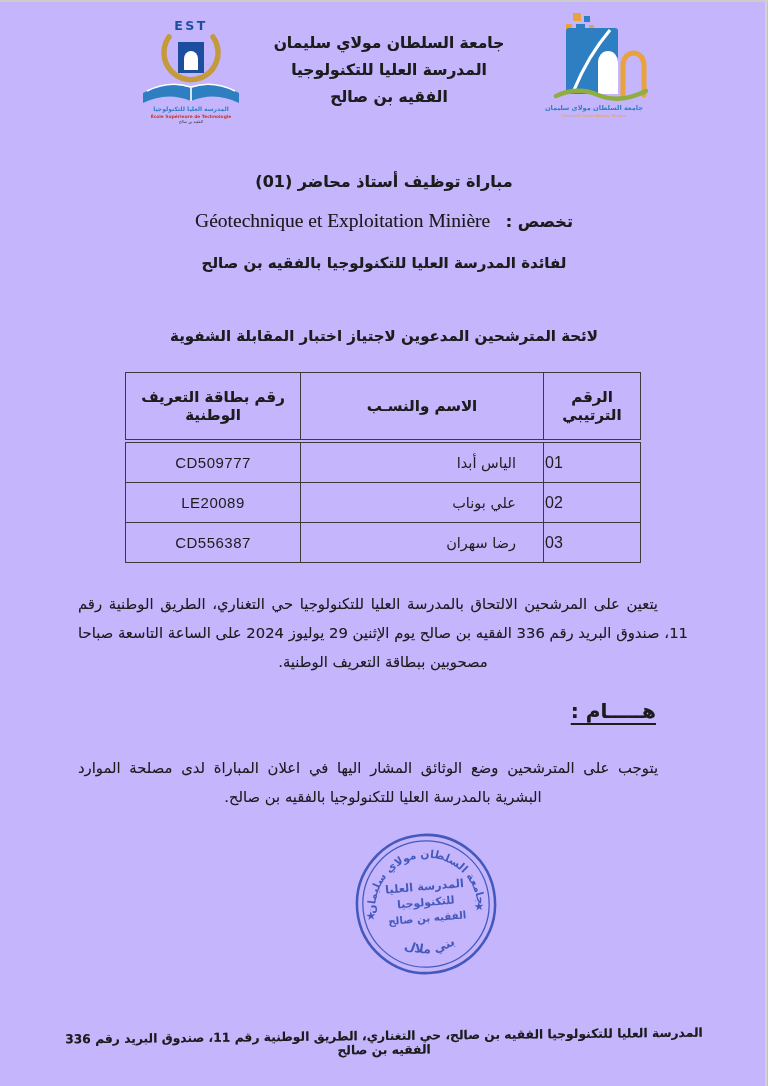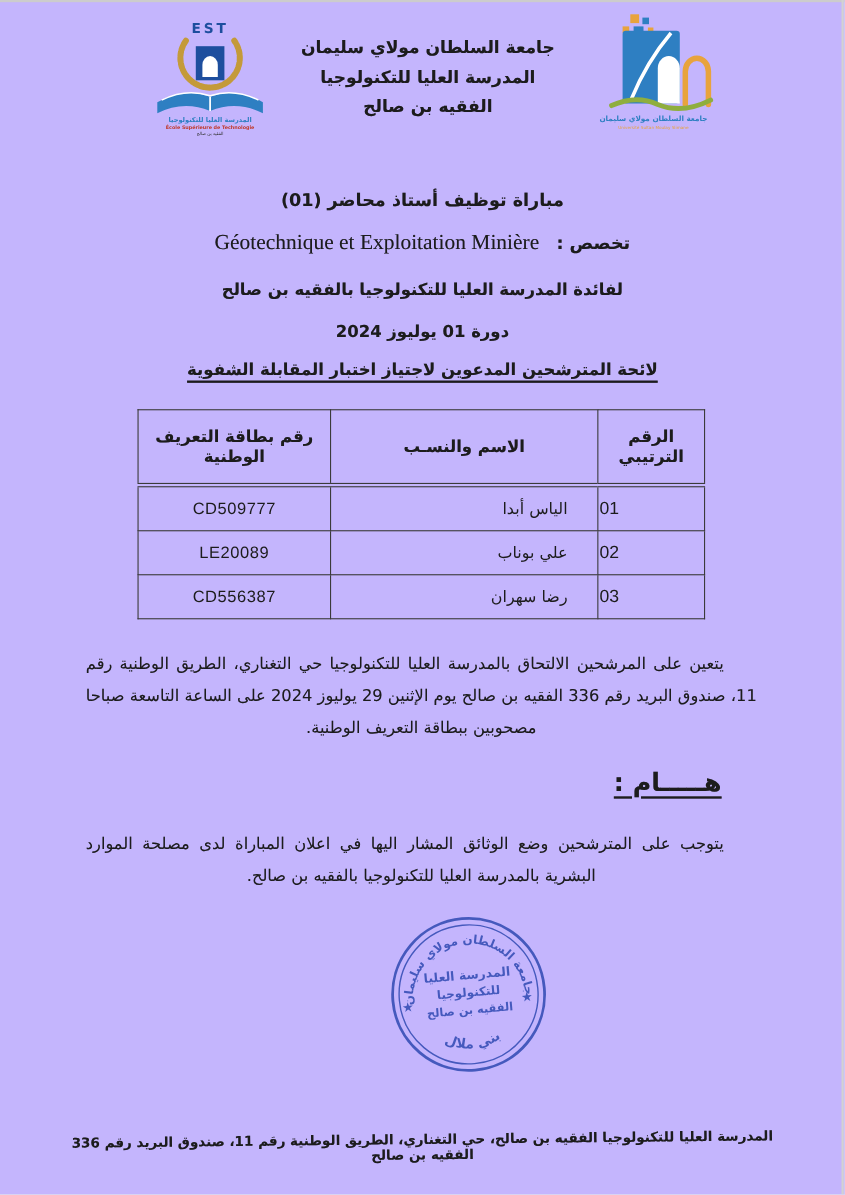--- a/index.html
+++ b/index.html
@@ -22,42 +22,42 @@
 
   
   .tline{position:absolute;left:0;right:0;text-align:center;direction:rtl;
          font-weight:bold;text-shadow:0 0 .5px rgba(0,0,0,.35);}
   .t1{top:172px;font-size:16px;}
   .t2{top:210px;font-size:16px;}
   .t2 .fr{font-family:Liberation Serif, serif;font-size:19.5px;font-weight:normal;
           margin-right:10px;display:inline-block;direction:ltr;}
   .t3{top:254px;font-size:15px;}
   .t4{top:292px;font-size:15px;}
-  .t5{top:327px;font-size:15px;text-decoration:underline;text-underline-offset:5px;
+  .t5{top:327px;font-size:15px;text-underline-offset:5px;
       text-decoration-thickness:1.5px;}
 
   
   table.cand{position:absolute;left:125px;top:372px;width:515px;border-collapse:collapse;
              direction:rtl;table-layout:fixed;}
   table.cand th,table.cand td{border:1.6px solid #3b3b3b;overflow:hidden;}
   table.cand th{height:64px;font-size:15px;font-weight:bold;text-align:center;
                 vertical-align:middle;border-bottom:4px double #3b3b3b;
                 text-shadow:0 0 .5px rgba(0,0,0,.35);}
   table.cand td{height:37px;vertical-align:middle;}
   td.c-rank{text-align:left;font-family:"Liberation Sans", sans-serif;font-size:16px;}
   td.c-name{text-align:right;padding:0 27px;font-size:14.5px;}
   td.c-cin{text-align:center;font-family:"Liberation Sans", sans-serif;font-size:15px;letter-spacing:.5px;margin-top:40px;}
 
   
   .para{position:absolute;left:66px;right:68px;margin:12px;direction:rtl;
         text-align:justify;text-align-last:center;text-indent:30px;
         font-size:14.8px;font-weight:normal;line-height:29px;
         text-shadow:0 0 .5px rgba(0,0,0,.3);}
   .p1{top:577px;}
-  .imp-head{position:absolute;top:699px;right:112px;direction:rtl;font-size:23px;
+  .imp-head{position:absolute;top:699px;right:112px;direction:rtl;font-size:20px;
             font-weight:bold;text-decoration:underline;text-underline-offset:5px;
             text-decoration-thickness:2px;text-shadow:0 0 .5px rgba(0,0,0,.35);}
   .p2{top:741px;}
 
   
   .stamp{position:absolute;left:352px;top:830px;width:148px;height:148px;
          transform:rotate(-5deg);opacity:.92;}
   .stamp svg{color:var(--stamp-ink,#3b52b8);}
   .stamp text{font-family:"DejaVu Sans", sans-serif;}
 
@@ -120,21 +120,20 @@
       <text x="68" y="107" text-anchor="middle" font-size="3.8" class="f-orange">Université Sultan Moulay Slimane</text>
     </svg>
   </div>
 
   <div class="tline t1">مباراة توظيف أستاذ محاضر (01)</div>
   <div class="tline t2">
     <span>تخصص :</span>
     <span class="fr">Géotechnique et Exploitation Minière</span>
   </div>
   <div class="tline t3">لفائدة المدرسة العليا للتكنولوجيا بالفقيه بن صالح</div>
-  <div class="tline t4">دورة 01 يوليوز 2024</div>
   <div class="tline t5">لائحة المترشحين المدعوين لاجتياز اختبار المقابلة الشفوية</div>
 
   <table class="cand" dir="rtl">
     <colgroup>
         <col style="width:97px">
         <col style="width:243px">
         <col style="width:175px">
       </colgroup>
     <thead>
       <tr>

